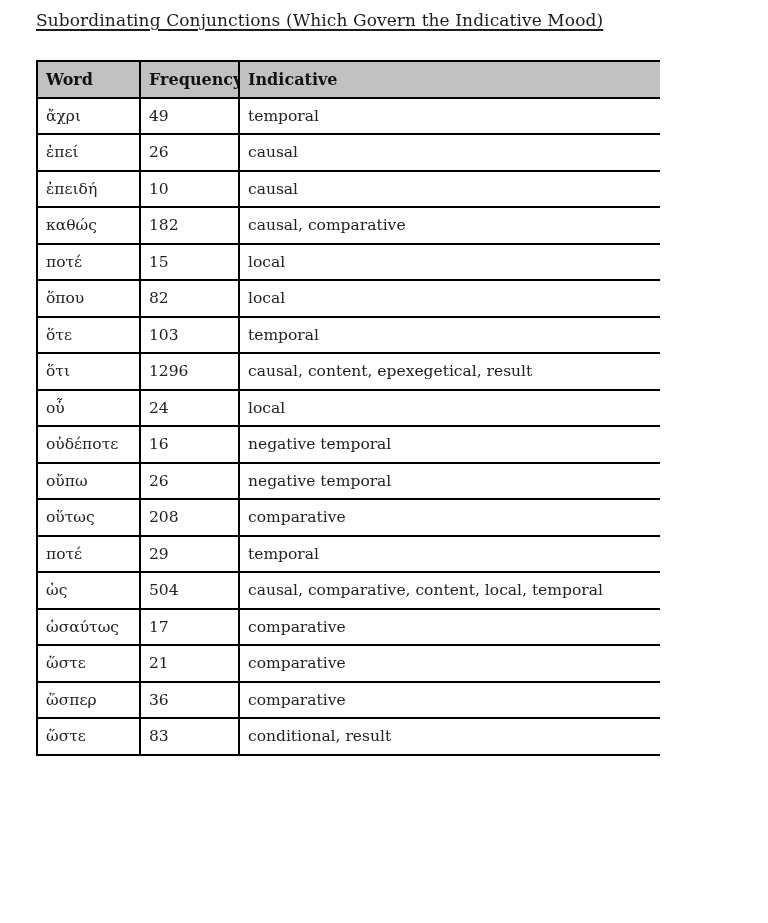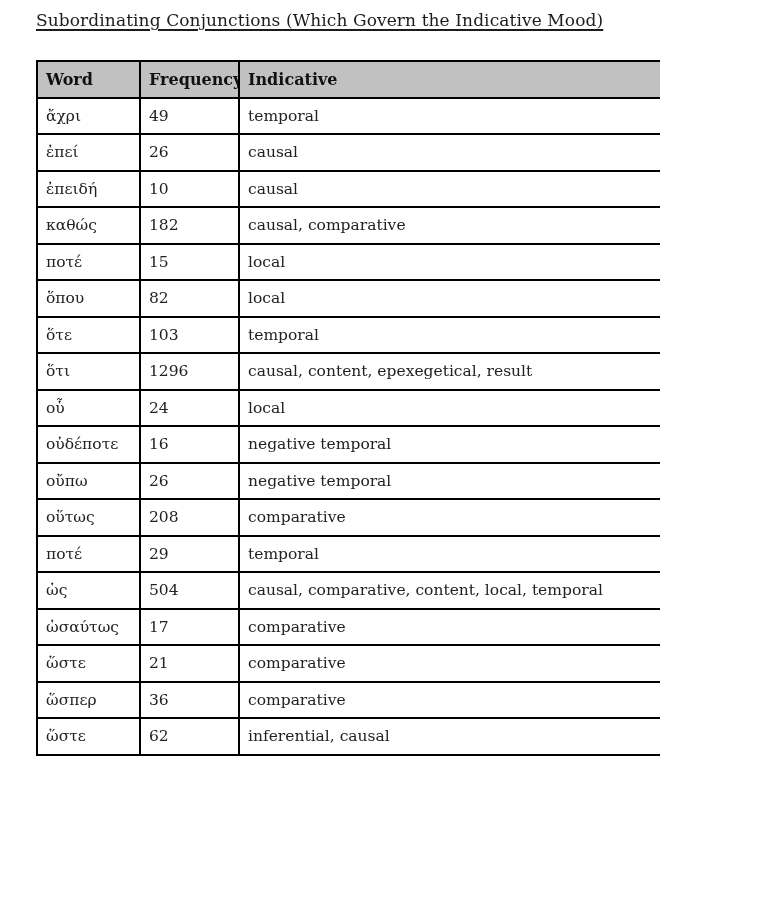--- a/index.html
+++ b/index.html
@@ -187,19 +187,19 @@
   </tr>
 
   <tr>
     <td>ὥσπερ</td>
     <td>36</td>
     <td>comparative</td>
   </tr>
 
   <tr>
     <td>ὥστε</td>
-    <td>62</td>
-    <td>inferential, causal</td>
+    <td>83</td>
+    <td>conditional, result</td>
   </tr>
 </tbody>
   </table>
 
 </div>
 
 </body></html>

